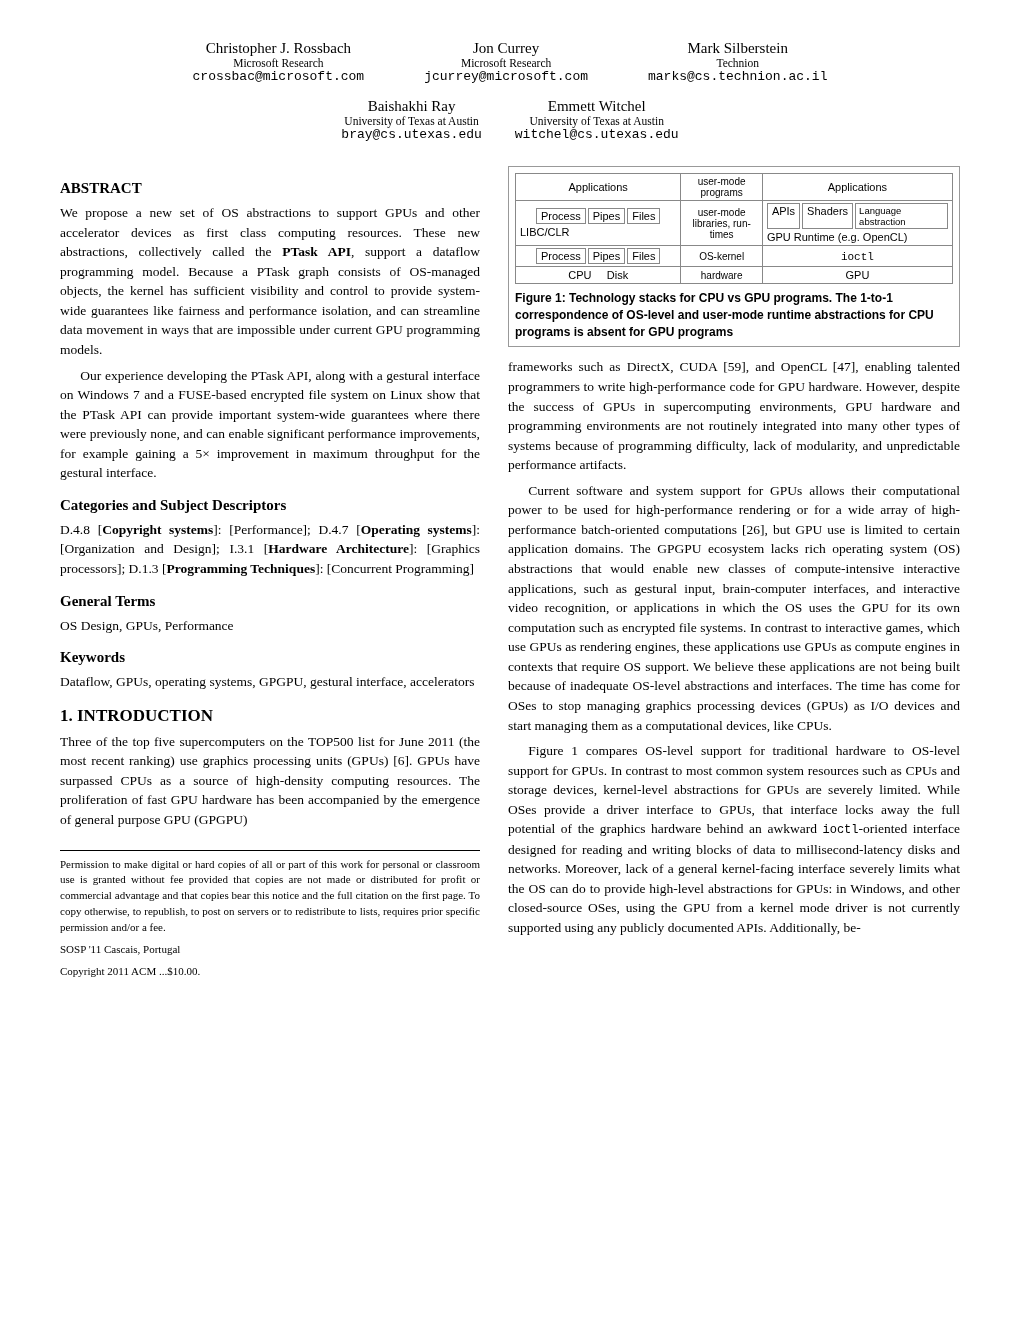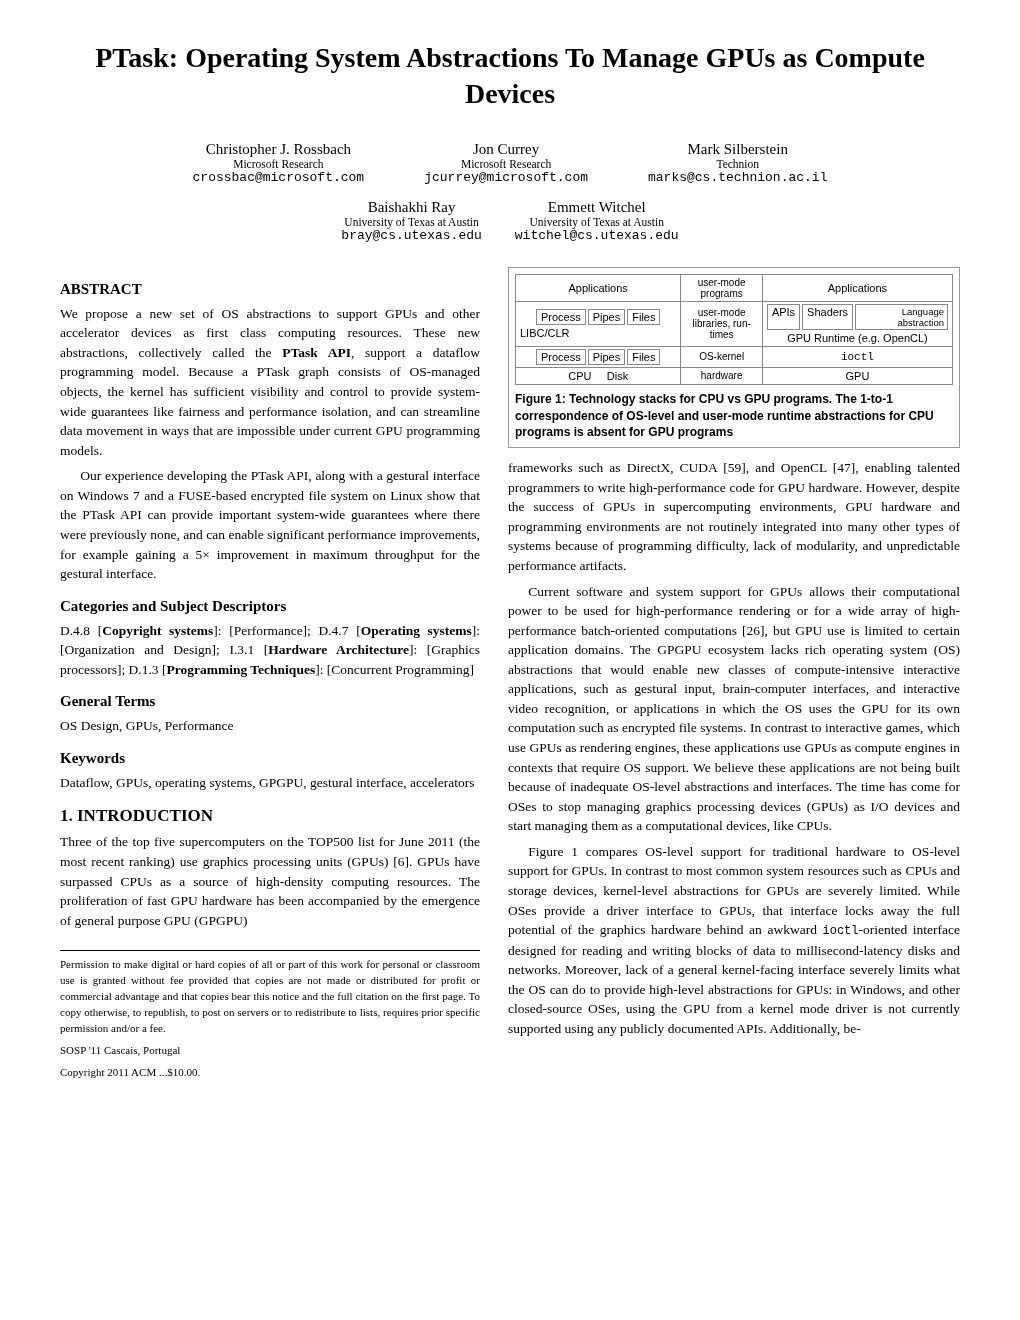--- a/index.html
+++ b/index.html
@@ -119,23 +119,20 @@
       font-weight: bold;
       margin-top: 14px;
       margin-bottom: 6px;
     }
   </style>
 </head>
 <body>
 
 <div>
 
-  <div class="title-section">
-    <div class="paper-title">PTask: Operating System Abstractions To Manage GPUs as Compute Devices</div>
-  </div>
 
   <div class="authors-section">
     <div class="authors-row">
       <div class="author-block">
         <div class="author-name">Christopher J. Rossbach</div>
         <div class="author-affil">Microsoft Research</div>
         <div class="author-email">crossbac@microsoft.com</div>
       </div>
       <div class="author-block">
         <div class="author-name">Jon Currey</div>
@@ -211,26 +208,26 @@
               <td style="border:1px solid #888; padding:2px 4px;">
                 <div style="display:flex; gap:2px; justify-content:center; margin-bottom:2px;">
                   <span style="border:1px solid #888; padding:1px 4px;">Process</span>
                   <span style="border:1px solid #888; padding:1px 4px;">Pipes</span>
                   <span style="border:1px solid #888; padding:1px 4px;">Files</span>
                 </div>
                 <div style="text-align:left;">LIBC/CLR</div>
               </td>
               <td style="border:1px solid #888; padding:2px 4px; text-align:center; font-size:10px;">user-mode libraries, run-times</td>
               <td style="border:1px solid #888; padding:2px 4px;">
-                <div style="display:flex; gap:2px; justify-content:center; margin-bottom:2px;text-align:right;">
+                <div style="display:flex; gap:2px; justify-content:center; margin-bottom:2px;">
                   <span style="border:1px solid #888; padding:1px 4px;">APIs</span>
                   <span style="border:1px solid #888; padding:1px 4px;">Shaders</span>
                   <span style="border:1px solid #888; padding:1px 3px; font-size:9.5px;">Language abstraction</span>
                 </div>
-                <div style="text-align:center;">GPU Runtime (e.g. OpenCL)</div>
+                <div style="">GPU Runtime (e.g. OpenCL)</div>
               </td>
             </tr>
             <tr>
               <td style="border:1px solid #888; padding:2px 4px;">
                 <div style="display:flex; gap:2px; justify-content:center;">
                   <span style="border:1px solid #888; padding:1px 4px;">Process</span>
                   <span style="border:1px solid #888; padding:1px 4px;">Pipes</span>
                   <span style="border:1px solid #888; padding:1px 4px;">Files</span>
                 </div>
               </td>

